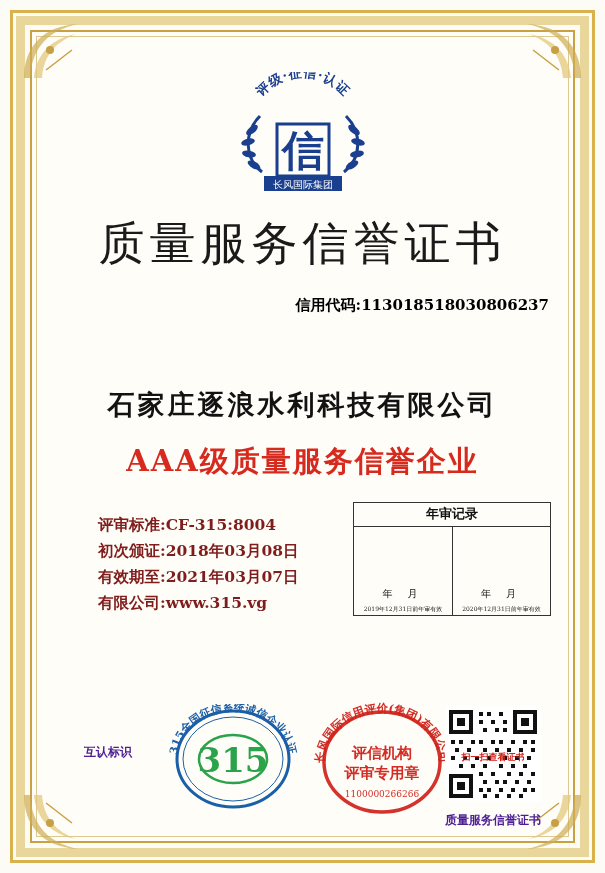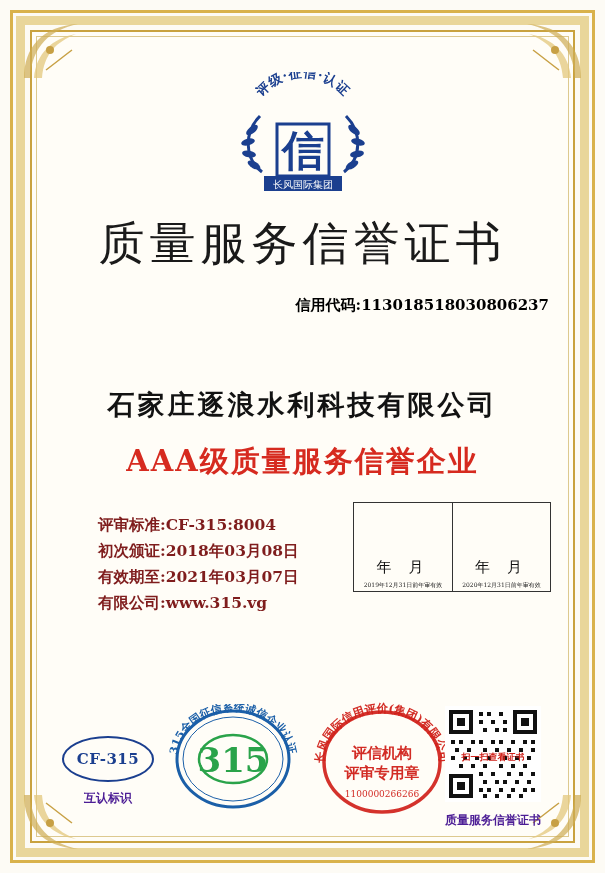--- a/index.html
+++ b/index.html
@@ -170,21 +170,21 @@
     flex: 1 1 50%;
     position: relative;
     box-sizing: border-box;
   }
   .review-cell + .review-cell { border-left: 1px solid #333; }
   .cell-ym {
     position: absolute;
     bottom: 14px;
     width: 100%;
     text-align: center;
-    font-size: 15px;
+    font-size: 10px;
     color: #111;
     letter-spacing: 6px;
     font-family: "DejaVu Serif", serif;
   }
   .cell-note {
     position: absolute;
     bottom: 1px;
     width: 100%;
     text-align: center;
     font-size: 6px;
@@ -350,36 +350,36 @@
       </div>
       <div class="info-row">
         <span class="info-label">有效期至:</span><span class="info-value">2021年03月07日</span>
       </div>
       <div class="info-row">
         <span class="info-label">有限公司:</span><span class="info-value">www.315.vg</span>
       </div>
     </div>
 
     <div class="review-table">
+      <div class="review-title">年审记录</div>
       <div class="review-cells">
         <div class="review-cell">
           <div class="cell-ym">年 月</div>
           <div class="cell-note">2019年12月31日前年审有效</div>
         </div>
         <div class="review-cell">
           <div class="cell-ym">年 月</div>
           <div class="cell-note">2020年12月31日前年审有效</div>
         </div>
       </div>
     </div>
 
     <div class="seals">
 
       <div class="seal cf315">
-        <div class="cf315-oval">CF-315</div>
         <div class="seal-caption cf315-cap">互认标识</div>
       </div>
 
       <div class="seal seal-315">
         <svg width="138" height="110" viewBox="0 0 138 110">
           <defs>
             <path id="ring315" d="M 69 103 m -56 -48 a 56 48 0 1 1 112 0 a 56 48 0 1 1 -112 0" fill="none"></path>
           </defs>
           <ellipse cx="69" cy="55" rx="56" ry="48" fill="none" stroke="#1b5fa8" stroke-width="3"></ellipse>
           <ellipse cx="69" cy="55" rx="50" ry="42" fill="none" stroke="#1b5fa8" stroke-width="1"></ellipse>

